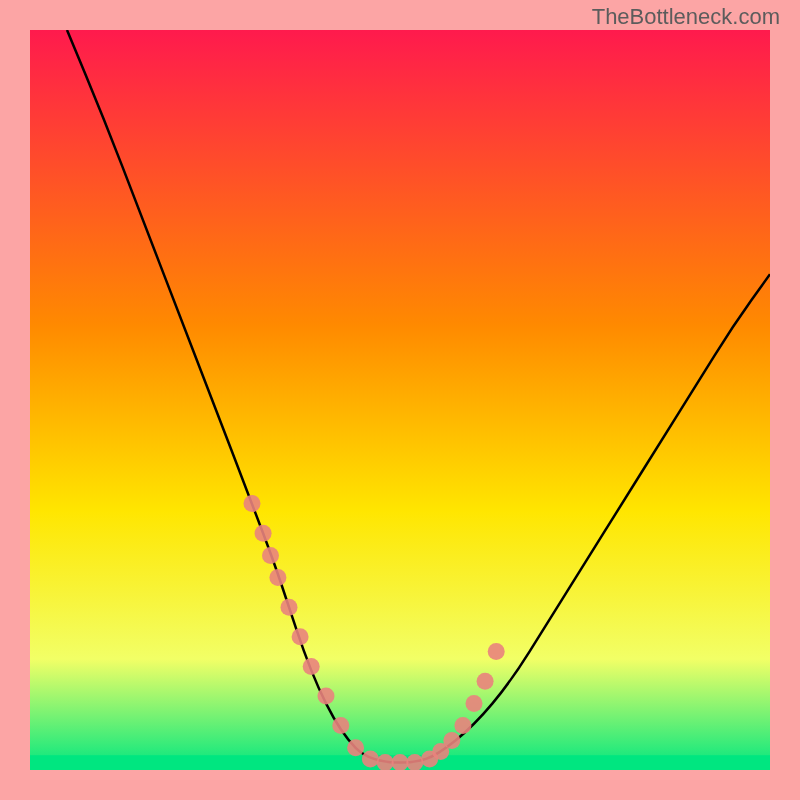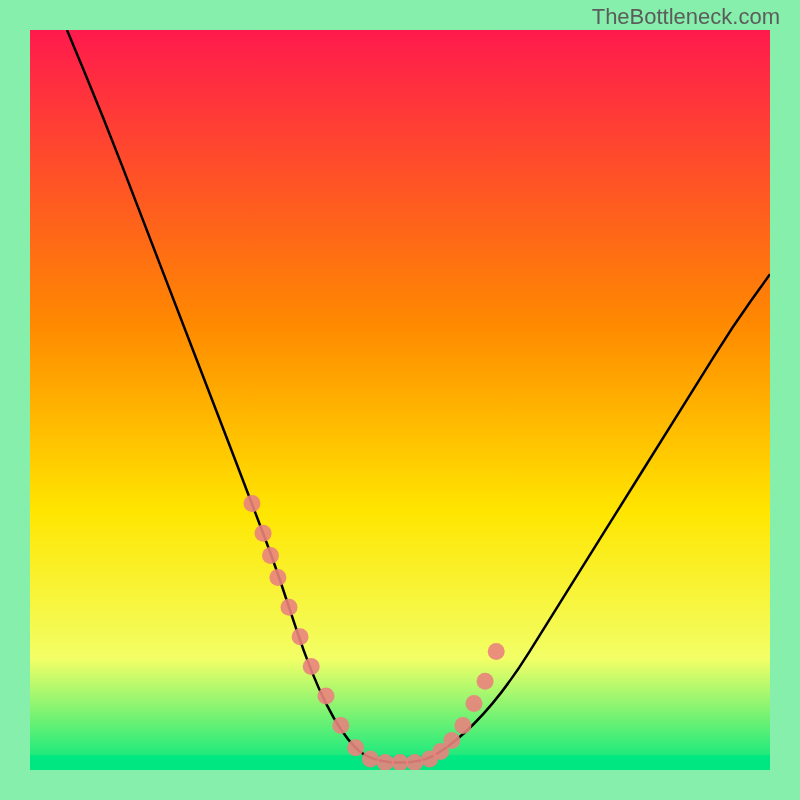--- a/index.html
+++ b/index.html
@@ -8,21 +8,21 @@
     width: 800px;
     height: 800px;
     background: #000;
     font-family: Arial, sans-serif;
     overflow: hidden;
   }
   .frame {
     position: relative;
     width: 800px;
     height: 800px;
-    background: #86efac;
+    background: #fca5a5;
   }
   .watermark {
     position: absolute;
     top: 4px;
     right: 20px;
     color: #5c5c5c;
     font-size: 22px;
     font-weight: 500;
     font-family: Arial, sans-serif;
     z-index: 50;

